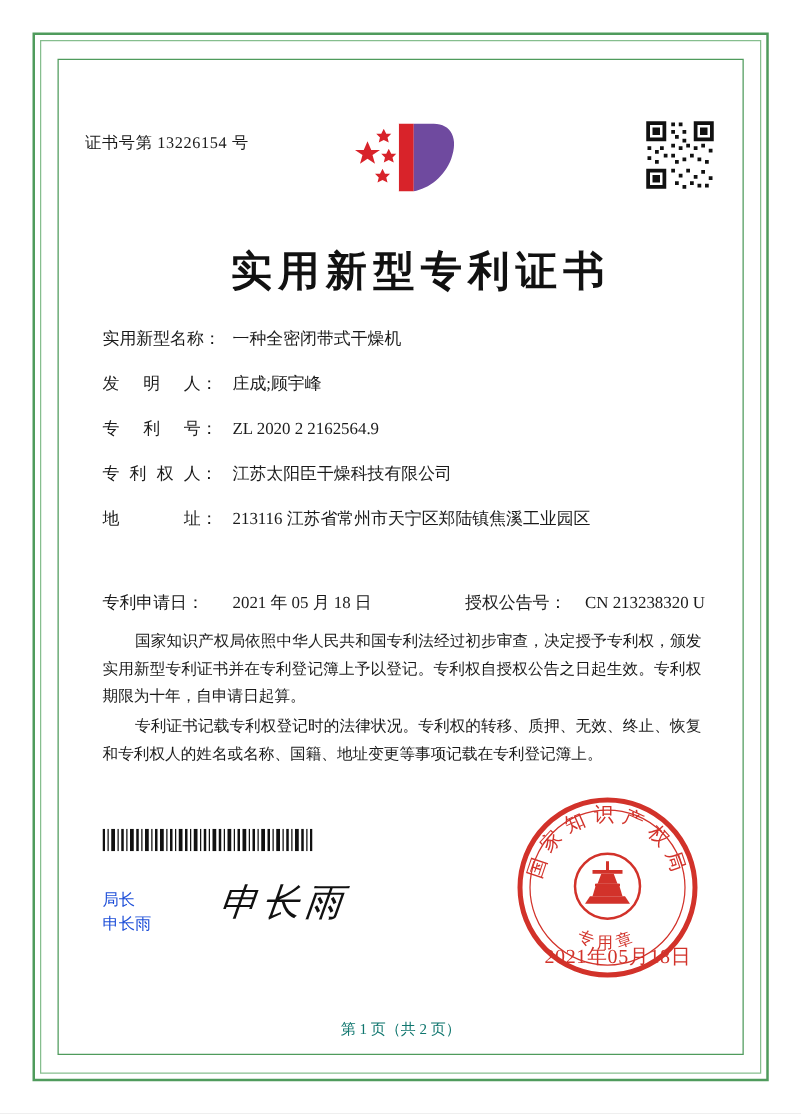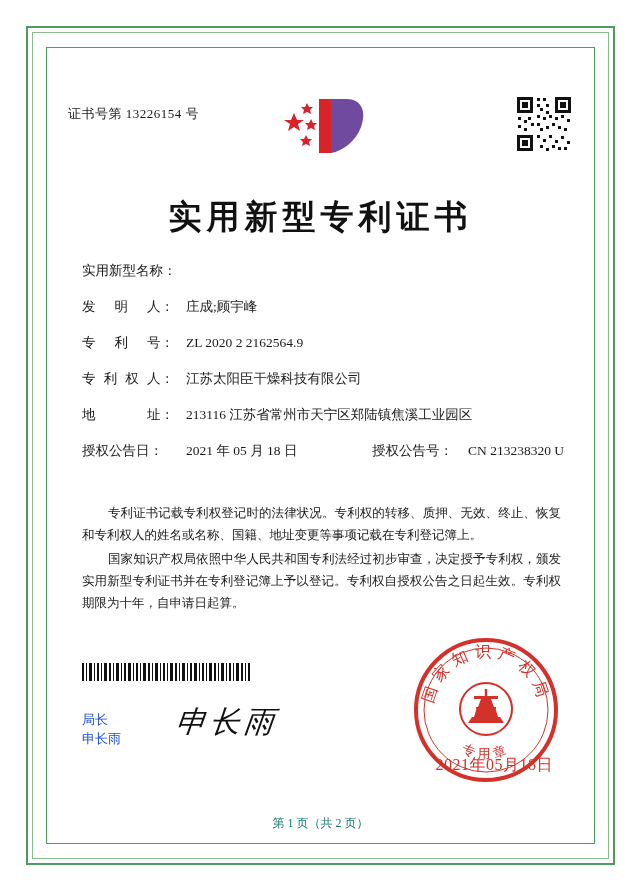--- a/index.html
+++ b/index.html
@@ -69,21 +69,21 @@
     right: 22px;
     top: 48px;
     width: 58px;
     height: 58px;
   }
 
   
   .title {
     position: absolute;
     top: 148px;
-    left: 0;
+    left: 16px;
     width: 100%;
     text-align: center;
     font-size: 33px;
     font-weight: bold;
     letter-spacing: 5px;
     color: #111111;
     font-family: "DejaVu Serif", serif;
   }
 
   
@@ -112,20 +112,21 @@
     padding-right: 12px;
     box-sizing: border-box;
   }
   .field-value {
     flex: 1 1 auto;
     white-space: nowrap;
   }
   .field-row.two-col .field-value {
     flex: 0 0 auto;
     min-width: 186px;
+    margin-top: 31px;
   }
   .field-label2 {
     width: 96px;
     flex: 0 0 96px;
     white-space: nowrap;
   }
 
   
   .paras {
     position: absolute;
@@ -286,20 +287,21 @@
         </g>
       </svg>
     </div>
 
     <div class="title">实用新型专利证书</div>
 
     <div class="fields">
 
       <div class="field-row">
         <div class="field-label">实用新型名称：</div>
+        <div class="field-value">一种全密闭带式干燥机</div>
       </div>
 
       <div class="field-row">
         <div class="field-label spread">
           <span>发</span>
           <span>明</span>
           <span>人：</span>
         </div>
         <div class="field-value">庄成;顾宇峰</div>
       </div>
@@ -326,31 +328,31 @@
 
       <div class="field-row">
         <div class="field-label spread">
           <span>地</span>
           <span>址：</span>
         </div>
         <div class="field-value">213116 江苏省常州市天宁区郑陆镇焦溪工业园区</div>
       </div>
 
       <div class="field-row two-col">
-        <div class="field-label">授权公告日：</div>
+        <div class="field-label">专利申请日：</div>
         <div class="field-value">2021 年 05 月 18 日</div>
         <div class="field-label2">授权公告号：</div>
         <div class="field-value">CN 213238320 U</div>
       </div>
 
     </div>
 
     <div class="paras">
+      <div class="para">国家知识产权局依照中华人民共和国专利法经过初步审查，决定授予专利权，颁发实用新型专利证书并在专利登记簿上予以登记。专利权自授权公告之日起生效。专利权期限为十年，自申请日起算。</div>
       <div class="para">专利证书记载专利权登记时的法律状况。专利权的转移、质押、无效、终止、恢复和专利权人的姓名或名称、国籍、地址变更等事项记载在专利登记簿上。</div>
-      <div class="para">国家知识产权局依照中华人民共和国专利法经过初步审查，决定授予专利权，颁发实用新型专利证书并在专利登记簿上予以登记。专利权自授权公告之日起生效。专利权期限为十年，自申请日起算。</div>
     </div>
 
     <div class="barcode">
       <svg viewBox="0 0 168 18" width="168" height="18" preserveAspectRatio="none">
         <g fill="#111111">
           <rect x="0" y="0" width="2" height="18"></rect>
             <rect x="4" y="0" width="1" height="18"></rect>
           <rect x="7" y="0" width="3" height="18"></rect>
             <rect x="12" y="0" width="1" height="18"></rect>
           <rect x="15" y="0" width="2" height="18"></rect>

